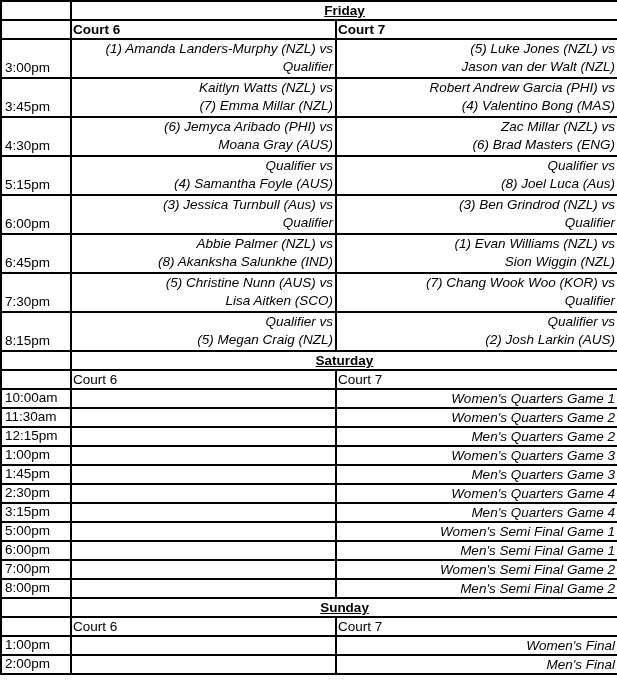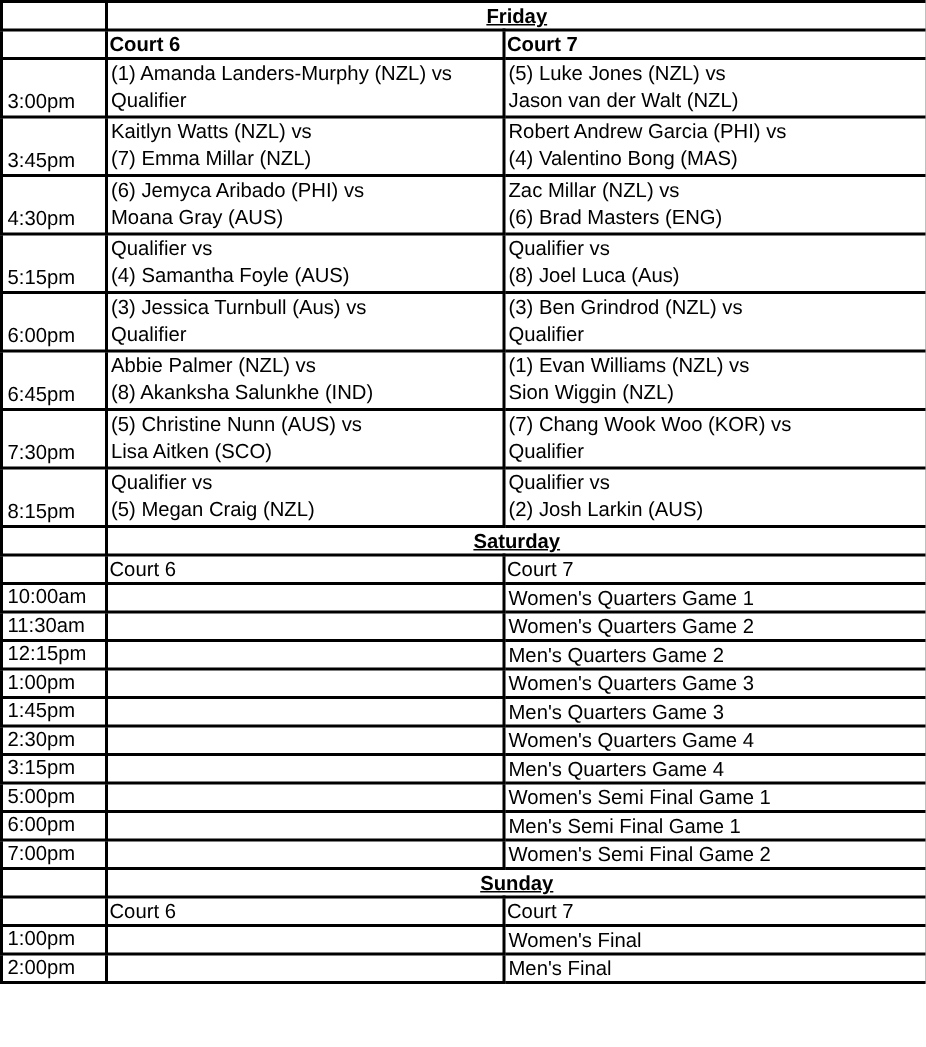--- a/index.html
+++ b/index.html
@@ -22,23 +22,24 @@
     white-space: nowrap;
   }
   tr.row-single { height: 15px; }
   tr.row-double { height: 39px; }
   td.time-cell {
     text-align: left;
     vertical-align: bottom;
     padding: 0 0 2px 3px;
   }
   td.event-cell {
-    text-align: left;
+    text-align: right;
     vertical-align: bottom;
     padding: 0 2px 1px 2px;
+    font-style: italic;
   }
   td.event-cell .line {
     line-height: 18px;
   }
   td.day-cell {
     text-align: center;
     vertical-align: middle;
     font-weight: bold;
     font-size: 14px;
   }
@@ -210,20 +211,25 @@
         <td class="time-cell">6:00pm</td>
         <td class="event-cell"></td>
         <td class="event-cell">Men's Semi Final Game 1</td>
       </tr>
       <tr class="row-single">
         <td class="time-cell">7:00pm</td>
         <td class="event-cell"></td>
         <td class="event-cell">Women's Semi Final Game 2</td>
       </tr>
       <tr class="row-single">
+        <td class="time-cell">8:00pm</td>
+        <td class="event-cell"></td>
+        <td class="event-cell">Men's Semi Final Game 2</td>
+      </tr>
+      <tr class="row-single">
         <td class="time-cell"></td>
         <td class="day-cell" colspan="2"><span>Sunday</span></td>
       </tr>
       <tr class="row-single">
         <td class="time-cell"></td>
         <td class="court-cell">Court 6</td>
         <td class="court-cell">Court 7</td>
       </tr>
       <tr class="row-single">
         <td class="time-cell">1:00pm</td>

